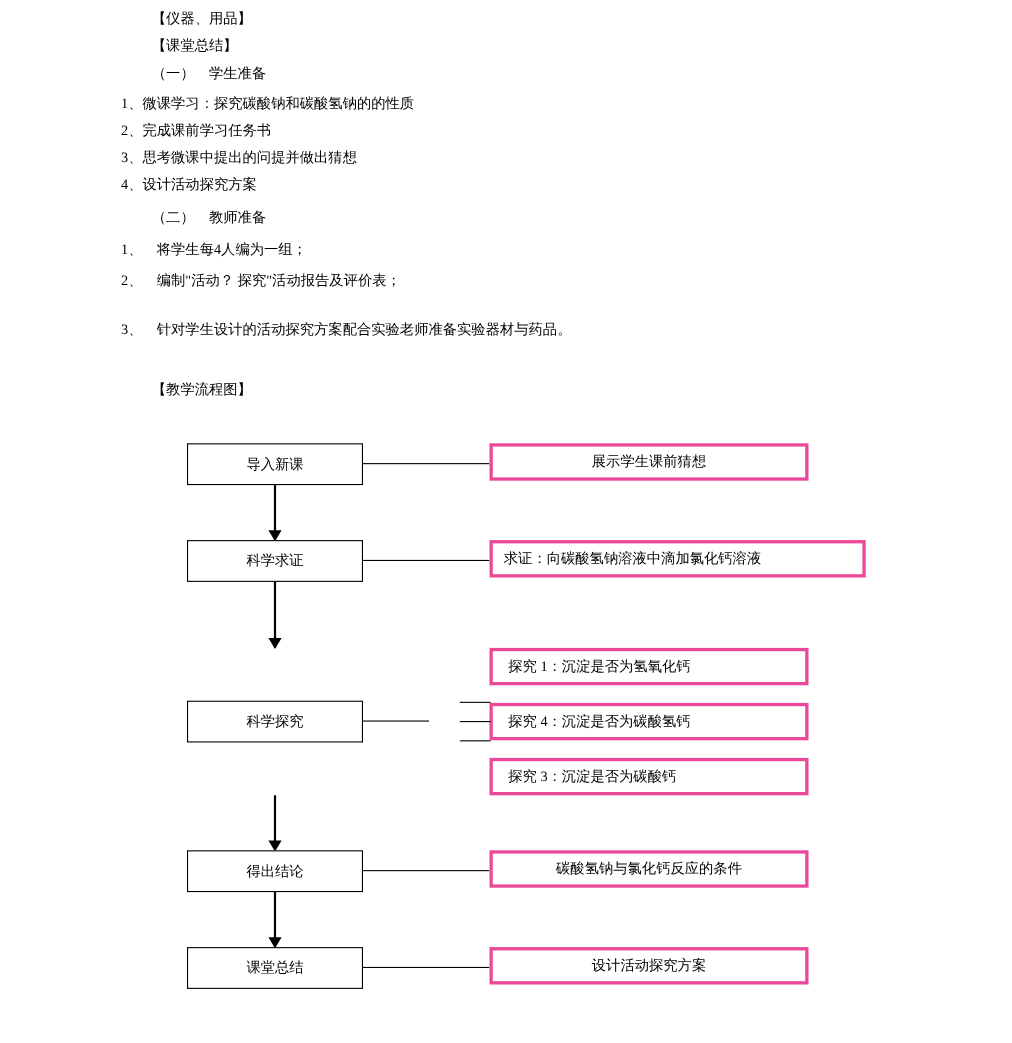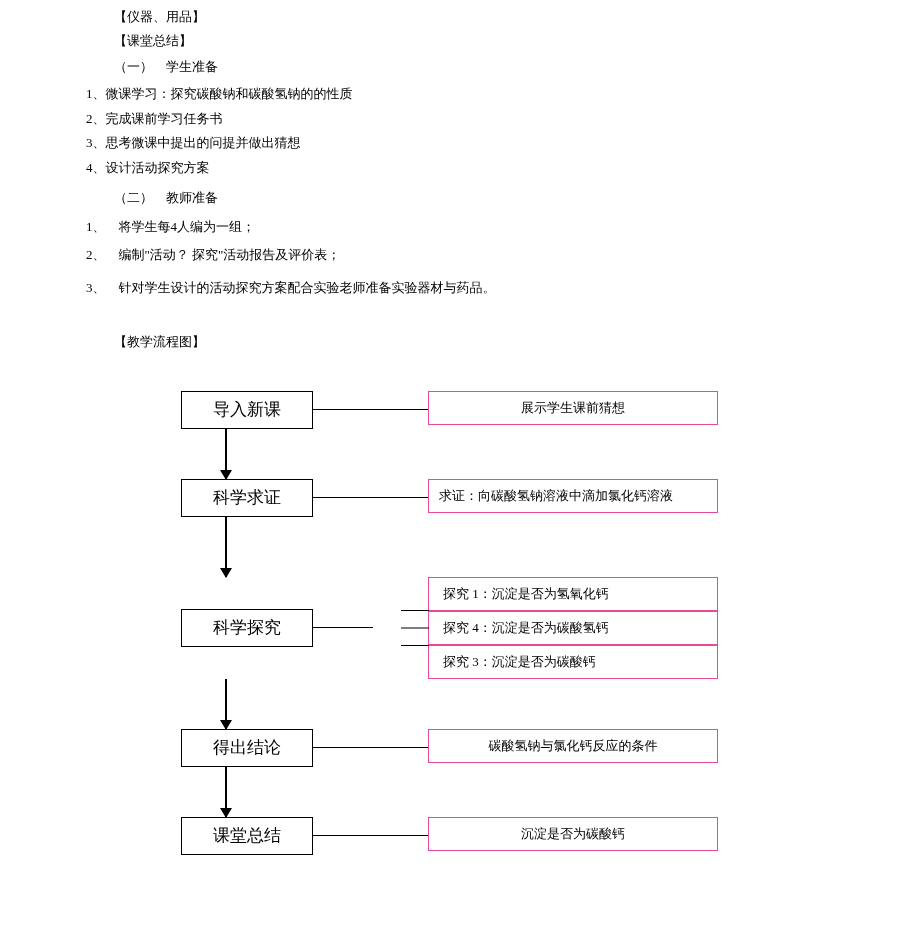--- a/index.html
+++ b/index.html
@@ -5,21 +5,21 @@
     * { box-sizing: border-box; margin: 0; padding: 0; }
     body {
       width: 920px;
       font-family: "SimSun", "宋体", serif;
       font-size: 13px;
       color: #000;
       background: #fff;
       padding: 0;
     }
     .content {
-      padding: 8px 60px 0 86px;
+      padding: 8px 60px 0 110px;
     }
     .section-heading {
       font-weight: normal;
       margin-top: 0;
       margin-bottom: 6px;
       padding-left: 28px;
     }
     .para {
       margin-bottom: 3px;
       line-height: 1.8;
@@ -49,41 +49,40 @@
       padding-top: 10px;
     }
     .flow-row {
       display: flex;
       align-items: stretch;
       margin-bottom: 0;
       position: relative;
     }
     .flow-box-left {
       border: 1px solid #000;
-      width: 132px;
+      width: 160px;
       height: 38px;
-      display: flex;
-      align-items: center;
-      justify-content: center;
-      font-size: 17px;
-      background: #fff;
-      margin-left: 35px;
-    }
-    .flow-box-right {
-      border: 1px solid #ec4899;
-      width: 290px;
-      height: 34px;
       display: flex;
       align-items: center;
       justify-content: center;
       font-size: 13px;
       background: #fff;
     }
+    .flow-box-right {
+      border: 3px solid #ec4899;
+      width: 290px;
+      height: 34px;
+      display: flex;
+      align-items: center;
+      justify-content: center;
+      font-size: 13px;
+      background: #fff;
+    }
     .flow-box-right.wide {
-      width: 290px;
+      width: 342px;
       padding: 0 10px;
       justify-content: flex-start;
     }
     .h-connector {
       height: 1px;
       background: #000;
       align-self: center;
       width: 115px;
     }
     .v-arrow-container {
@@ -105,20 +104,21 @@
       border-right: 6px solid transparent;
       border-top: 10px solid #000;
       position: absolute;
       bottom: -1px;
       left: 50%;
       transform: translateX(-50%);
     }
     .multi-right {
       display: flex;
       flex-direction: column;
+      gap: 16px;
       margin-left: 0;
     }
     .multi-right .flow-box-right {
       width: 290px;
       padding-left: 14px;
       justify-content: flex-start;
     }
     .bracket-col {
       position: relative;
       width: 55px;
@@ -167,21 +167,21 @@
 
   <div class="sub-heading">（一）　学生准备</div>
   <div class="list-item">1、微课学习：探究碳酸钠和碳酸氢钠的的性质</div>
   <div class="list-item">2、完成课前学习任务书</div>
   <div class="list-item">3、思考微课中提出的问提并做出猜想</div>
   <div class="list-item">4、设计活动探究方案</div>
 
   <div class="sub-heading">（二）　教师准备</div>
   <div class="list-item wide">1、　将学生每4人编为一组；</div>
   <div class="list-item wide">2、　编制"活动？ 探究"活动报告及评价表；</div>
-  <div class="list-item wide" style="margin-top:4px">3、　针对学生设计的活动探究方案配合实验老师准备实验器材与药品。</div>
+  <div class="list-item wide" style="margin-top:16px">3、　针对学生设计的活动探究方案配合实验老师准备实验器材与药品。</div>
 
   <div class="flow-heading">【教学流程图】</div>
 
   <div class="flowchart">
 
     <div class="flow-row">
       <div class="flow-box-left">导入新课</div>
       <div class="h-connector"></div>
       <div class="flow-box-right">展示学生课前猜想</div>
     </div>
@@ -226,17 +226,17 @@
       <div class="flow-box-right">碳酸氢钠与氯化钙反应的条件</div>
     </div>
     <div class="v-arrow-container">
       <div class="v-arrow-line"></div>
         <div class="v-arrow-head"></div>
     </div>
 
     <div class="flow-row">
       <div class="flow-box-left">课堂总结</div>
       <div class="h-connector"></div>
-      <div class="flow-box-right">沉淀是否为碳酸钙</div>
+      <div class="flow-box-right">设计活动探究方案</div>
     </div>
 
   </div>
 </div>
 
 </body></html>

